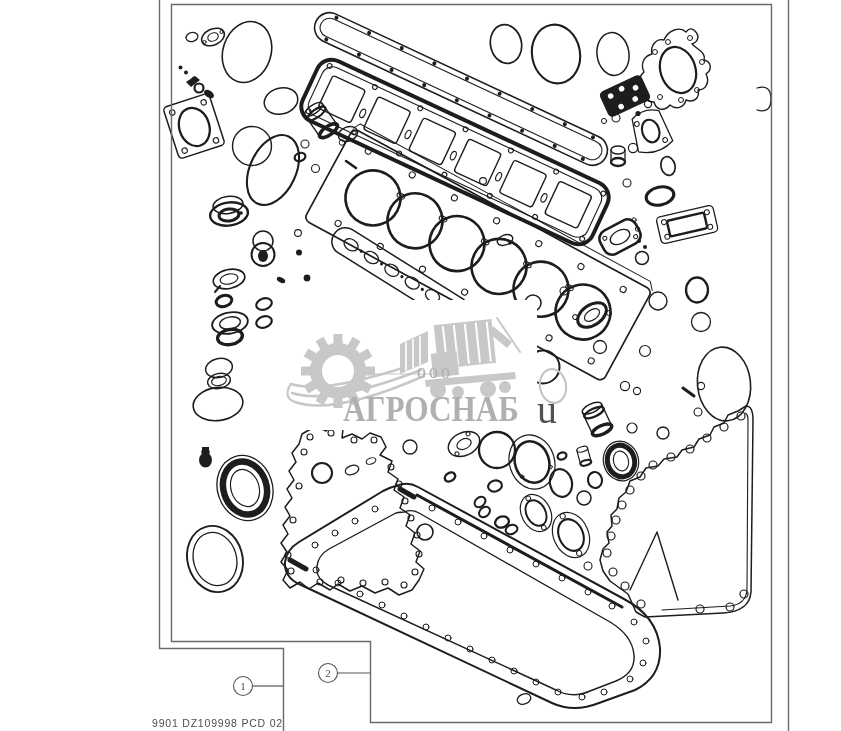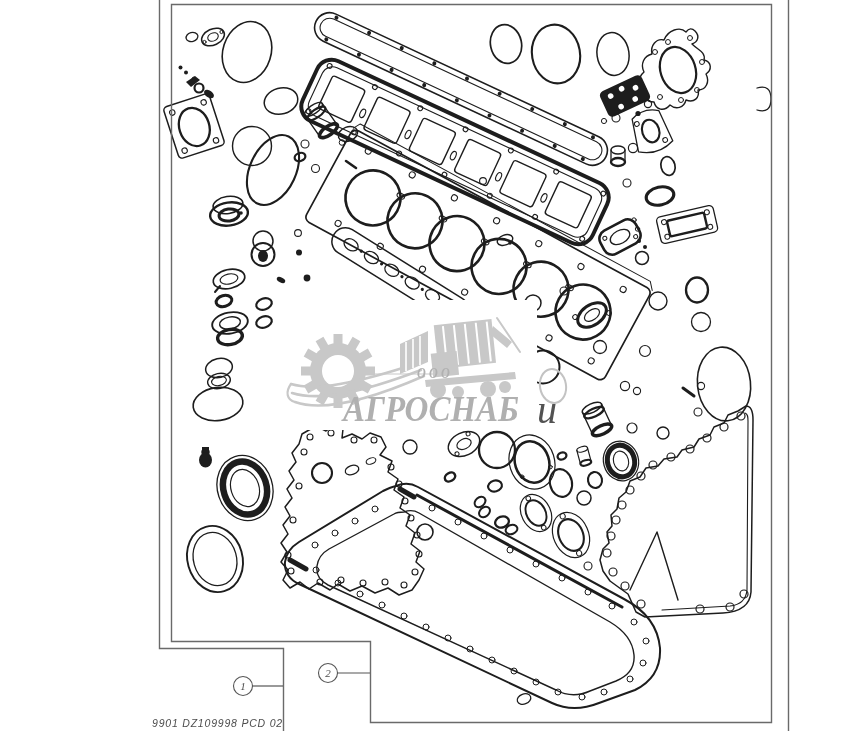--- a/index.html
+++ b/index.html
@@ -1,21 +1,21 @@
 <!DOCTYPE html>
 <html style="--c-line: #1d1d1d; --c-border: #6a6a6a; --c-footer: #4d4d4d; --c-wm: #c8c8c8; --c-wm-text: #b0b0b0; --c-partial: #525252; --c-paper: #ffffff;"><head>
 <meta charset="utf-8">
 <style>
   :root{
     --c-line:#1d1d1d; --c-border:#6a6a6a; --c-footer:#4d4d4d;
     --c-wm:#c8c8c8; --c-wm-text:#b0b0b0; --c-partial:#525252; --c-paper:#ffffff;
   }
   html,body{margin:0;padding:0;background:#fff;}
   .stage{width:821px;height:731px;position:relative;background:var(--c-paper);
-         font-family:"Liberation Sans",sans-serif;overflow:hidden;font-style:italic;}
+         font-family:"Liberation Sans",sans-serif;overflow:hidden;}
   svg{display:block;}
   .ln{stroke:var(--c-line);fill:none;stroke-linecap:round;stroke-linejoin:round;}
   .fl{fill:var(--c-line);stroke:none;}
   .bd{stroke:var(--c-border);fill:none;}
   .wm{stroke:var(--c-wm);fill:none;stroke-linecap:round;}
   .wmf{fill:var(--c-wm);stroke:none;}
   .wt{fill:var(--c-wm-text);font-family:"Liberation Serif",serif;font-weight:bold;}
   .callout-num{fill:#4e4e4e;font-size:11px;font-family:"Liberation Serif",serif;}
   .footer-txt{fill:var(--c-footer);font-size:10.5px;letter-spacing:0.8px;}
   .partial{fill:var(--c-partial);font-family:"Liberation Serif",serif;font-size:40px;}

